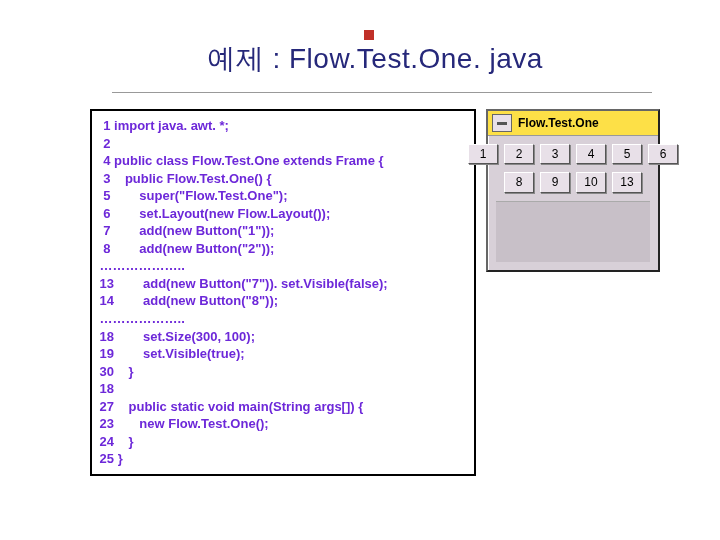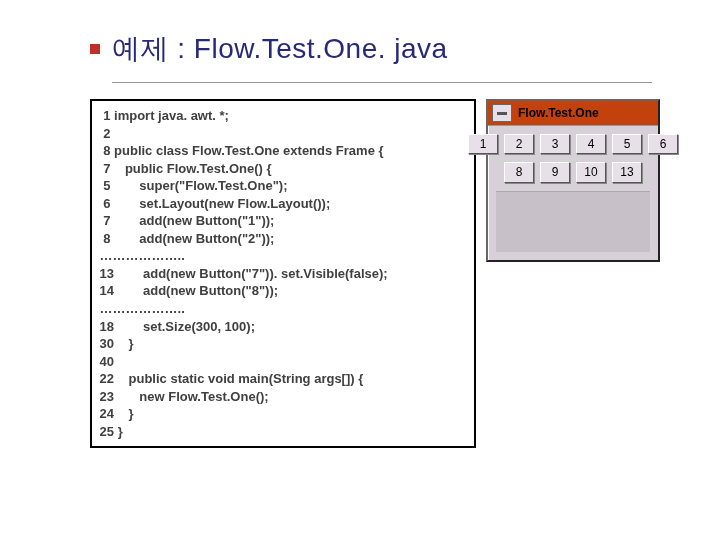--- a/index.html
+++ b/index.html
@@ -12,20 +12,21 @@
     position: relative;
   }
   .slide {
     padding: 30px 60px 0 90px;
     position: relative;
   }
   .title-row {
     display: flex;
     align-items: center;
     margin-bottom: 14px;
+    flex-direction: column;
   }
   .bullet-sq {
     width: 10px;
     height: 10px;
     background: #c03028;
     margin-right: 12px;
     flex-shrink: 0;
   }
   .title {
     font-size: 28px;
@@ -49,36 +50,36 @@
     background: #fff;
     padding: 6px 8px 6px 4px;
     width: 390px;
   }
   .code-line {
     font-family: Arial, sans-serif;
     font-size: 13px;
     font-weight: bold;
     white-space: pre;
     line-height: 1.35;
-    color: #404040;
+    color: #6d28d9;
   }
   .window {
     width: 170px;
     border: 2px solid #666;
     border-right-color: #222;
     border-bottom-color: #222;
     background: #d8d0d8;
     box-shadow: inset 1px 1px 0 #fff;
   }
   .titlebar {
     display: flex;
     align-items: center;
     padding: 3px 4px;
     gap: 6px;
-    background: #c2410c;
+    background: #fde047;
   }
   .sysbox {
     width: 18px;
     height: 16px;
     border: 1px solid #666;
     background: #e8e0e8;
     display:flex;align-items:center;justify-content:center;
   }
   .sysbox-inner {
     width: 10px;
@@ -124,34 +125,35 @@
   <div class="title-row">
     <div class="bullet-sq"></div>
     <div class="title">예제 : Flow.Test.One. java</div>
   </div>
   <div class="underline"></div>
 
   <div class="content-row">
     <div class="code-box">
       <div class="code-line">  1 import java. awt. *;</div>
       <div class="code-line">  2</div>
-      <div class="code-line">  8 public class Flow.Test.One extends Frame {</div>
-      <div class="code-line">  7    public Flow.Test.One() {</div>
+      <div class="code-line">  4 public class Flow.Test.One extends Frame {</div>
+      <div class="code-line">  3    public Flow.Test.One() {</div>
       <div class="code-line">  5        super("Flow.Test.One");</div>
       <div class="code-line">  6        set.Layout(new Flow.Layout());</div>
       <div class="code-line">  7        add(new Button("1"));</div>
       <div class="code-line">  8        add(new Button("2"));</div>
       <div class="code-line"> ………………..</div>
       <div class="code-line"> 13        add(new Button("7")). set.Visible(false);</div>
       <div class="code-line"> 14        add(new Button("8"));</div>
       <div class="code-line"> ………………..</div>
       <div class="code-line"> 18        set.Size(300, 100);</div>
+      <div class="code-line"> 19        set.Visible(true);</div>
       <div class="code-line"> 30    }</div>
-      <div class="code-line"> 40</div>
-      <div class="code-line"> 22    public static void main(String args[]) {</div>
+      <div class="code-line"> 18</div>
+      <div class="code-line"> 27    public static void main(String args[]) {</div>
       <div class="code-line"> 23       new Flow.Test.One();</div>
       <div class="code-line"> 24    }</div>
       <div class="code-line"> 25 }</div>
     </div>
 
     <div class="window">
       <div class="titlebar">
         <div class="sysbox">
             <div class="sysbox-inner"></div>
           </div>

